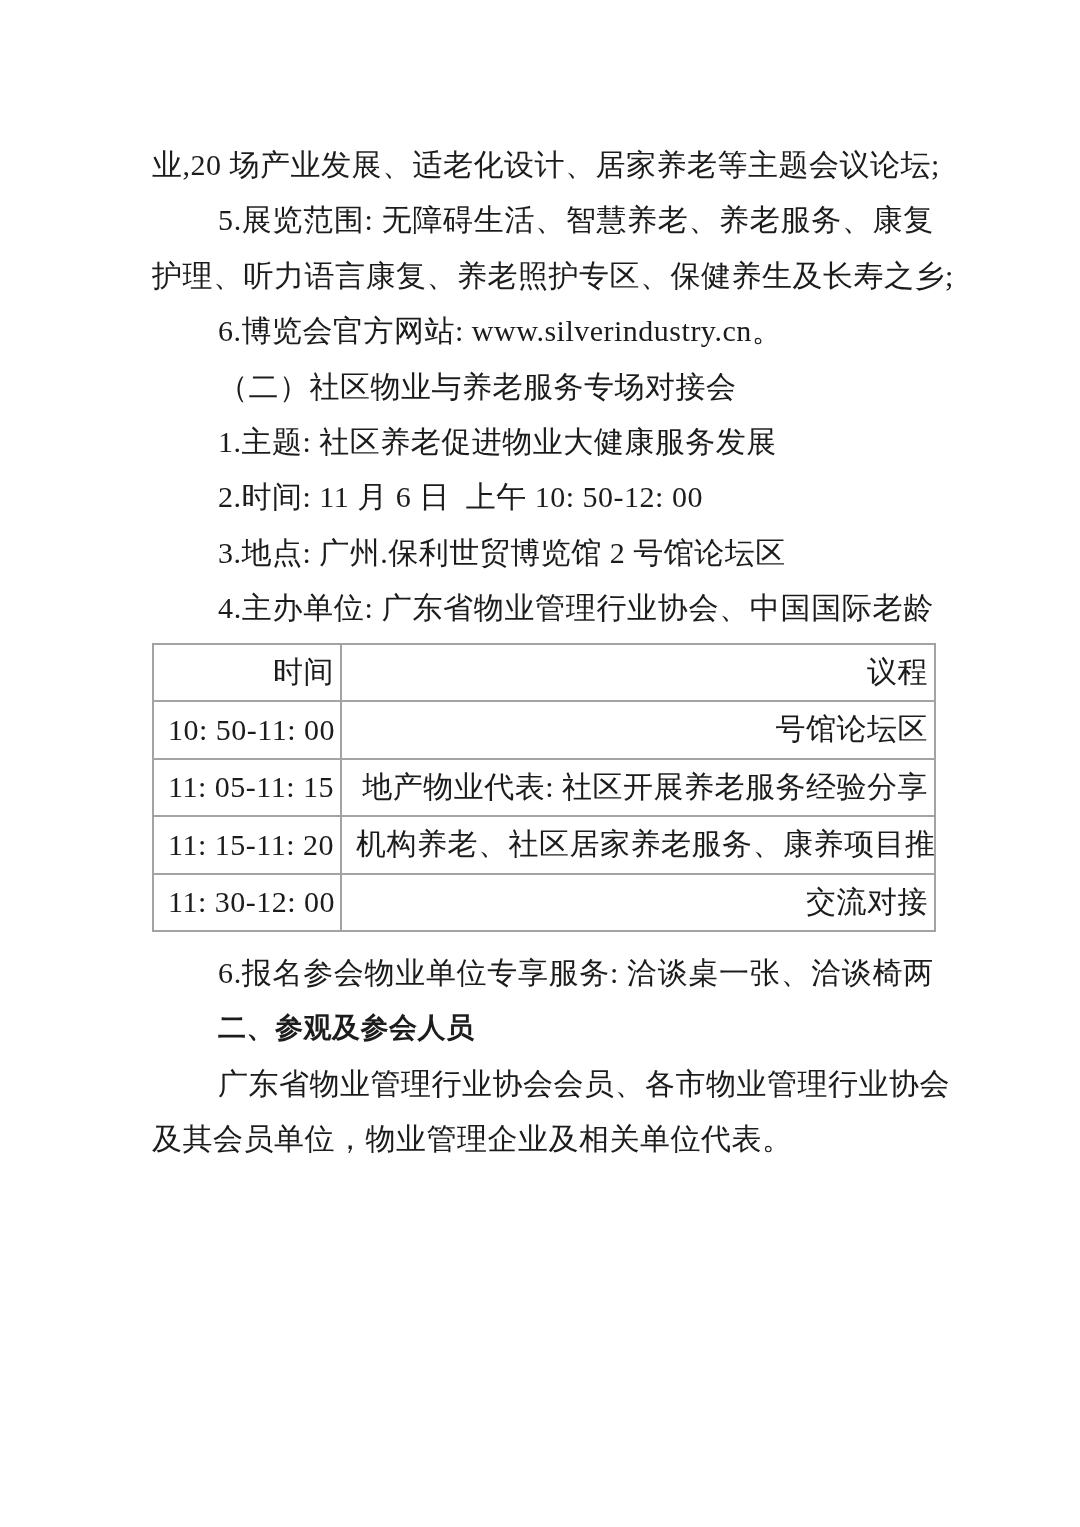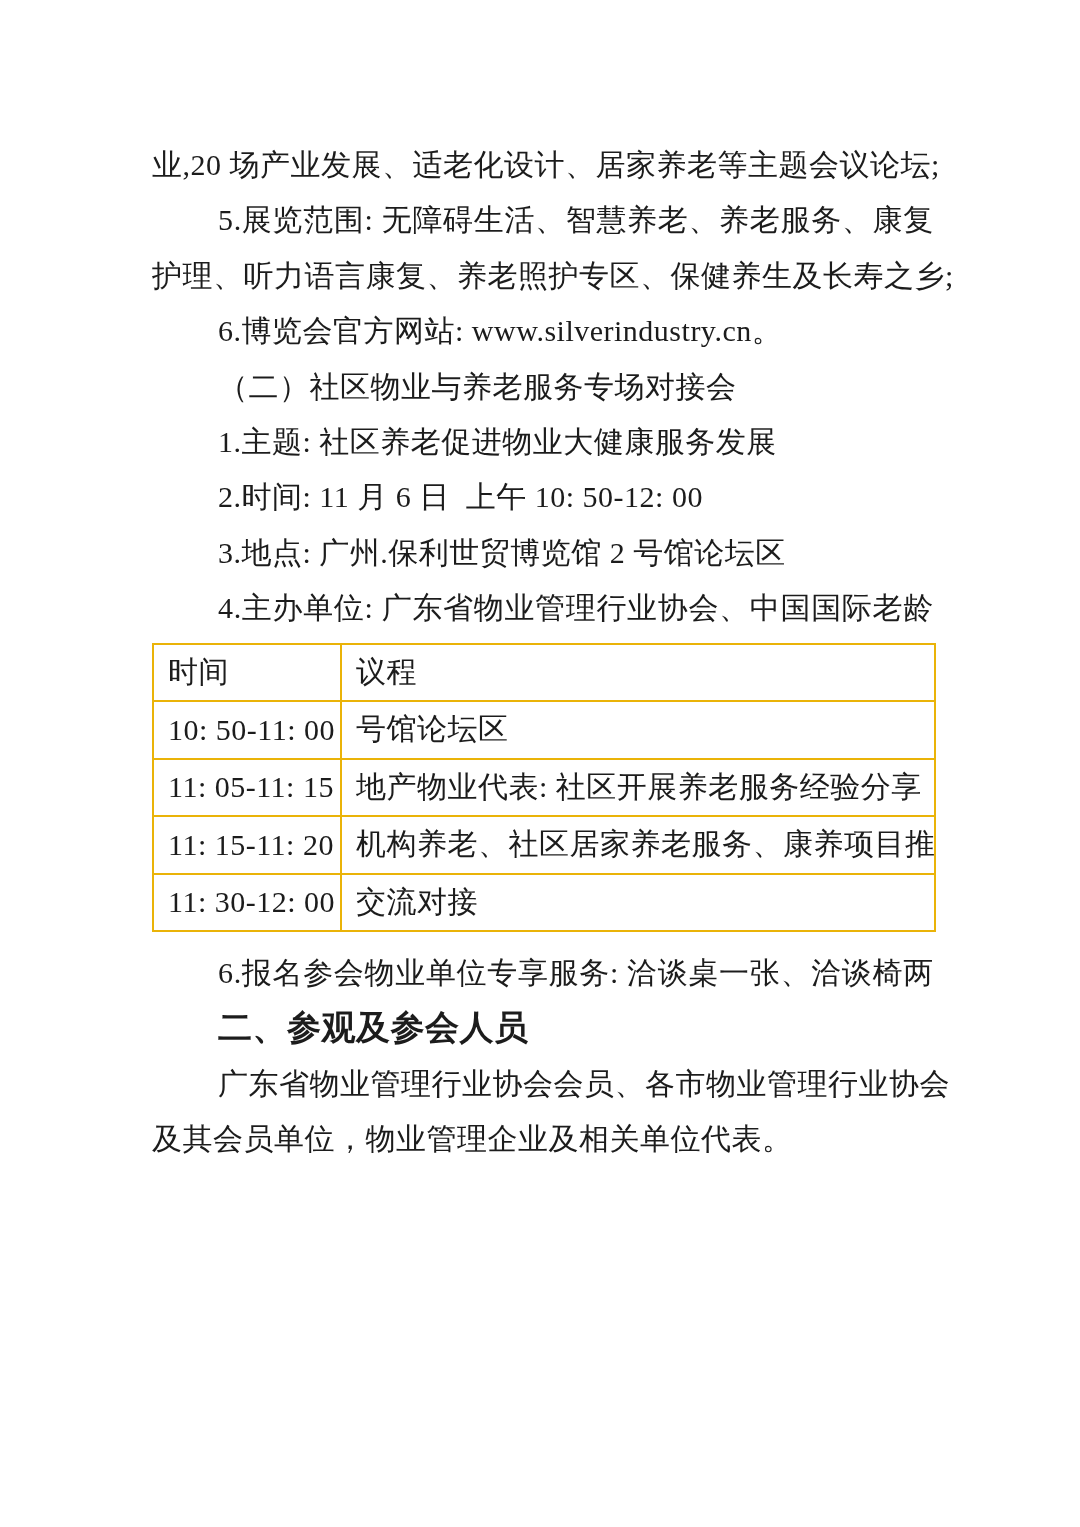--- a/index.html
+++ b/index.html
@@ -27,34 +27,34 @@
   }
   .line.indent { margin-left: 66px; }
   .line.justify {
     display: flex;
     justify-content: space-between;
   }
   .line.justify span { white-space: pre; display: inline-block; }
   .line.heading {
     font-family: "Liberation Sans", "DejaVu Sans", sans-serif;
     font-weight: 700;
-    font-size: 34px;
+    font-size: 28px;
   }
   table.agenda {
     width: 782px;
     margin-top: 7px;
     border-collapse: collapse;
     table-layout: fixed;
   }
   table.agenda th, table.agenda td {
-    border: 2px solid #eab308;
+    border: 2px solid #a3a3a3;
     height: 55.5px;
     font-size: 30px;
     font-weight: normal;
-    text-align: left;
+    text-align: right;
     vertical-align: middle;
     padding: 0 6px 0 14px;
     white-space: pre;
     letter-spacing: 0.5px;
     overflow: hidden;
   }
   col.c-time { width: 188px; }
   col.c-item { width: 594px; }
   .after { margin-top: 13px; }
 </style>

